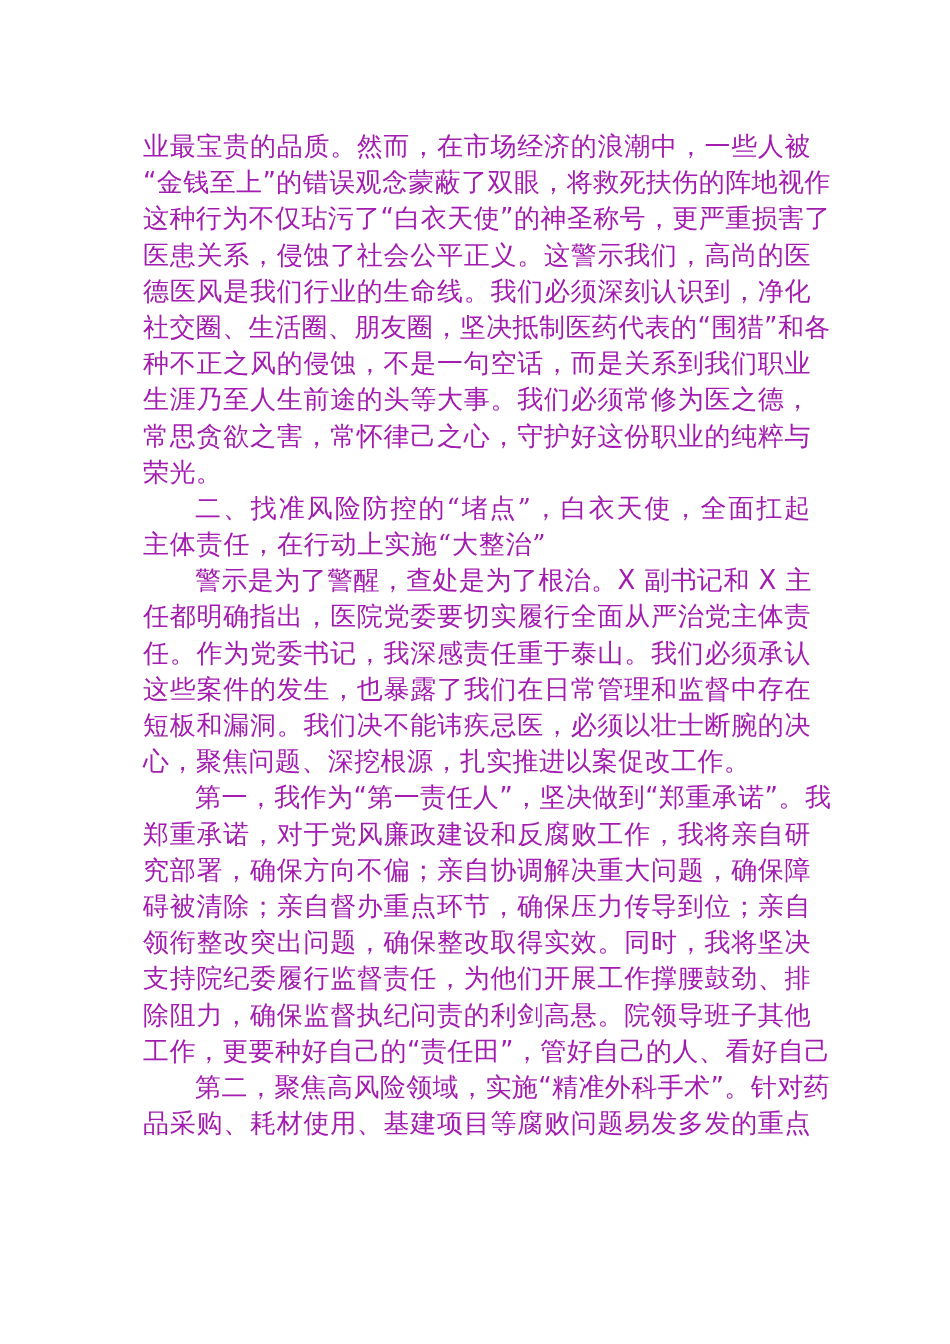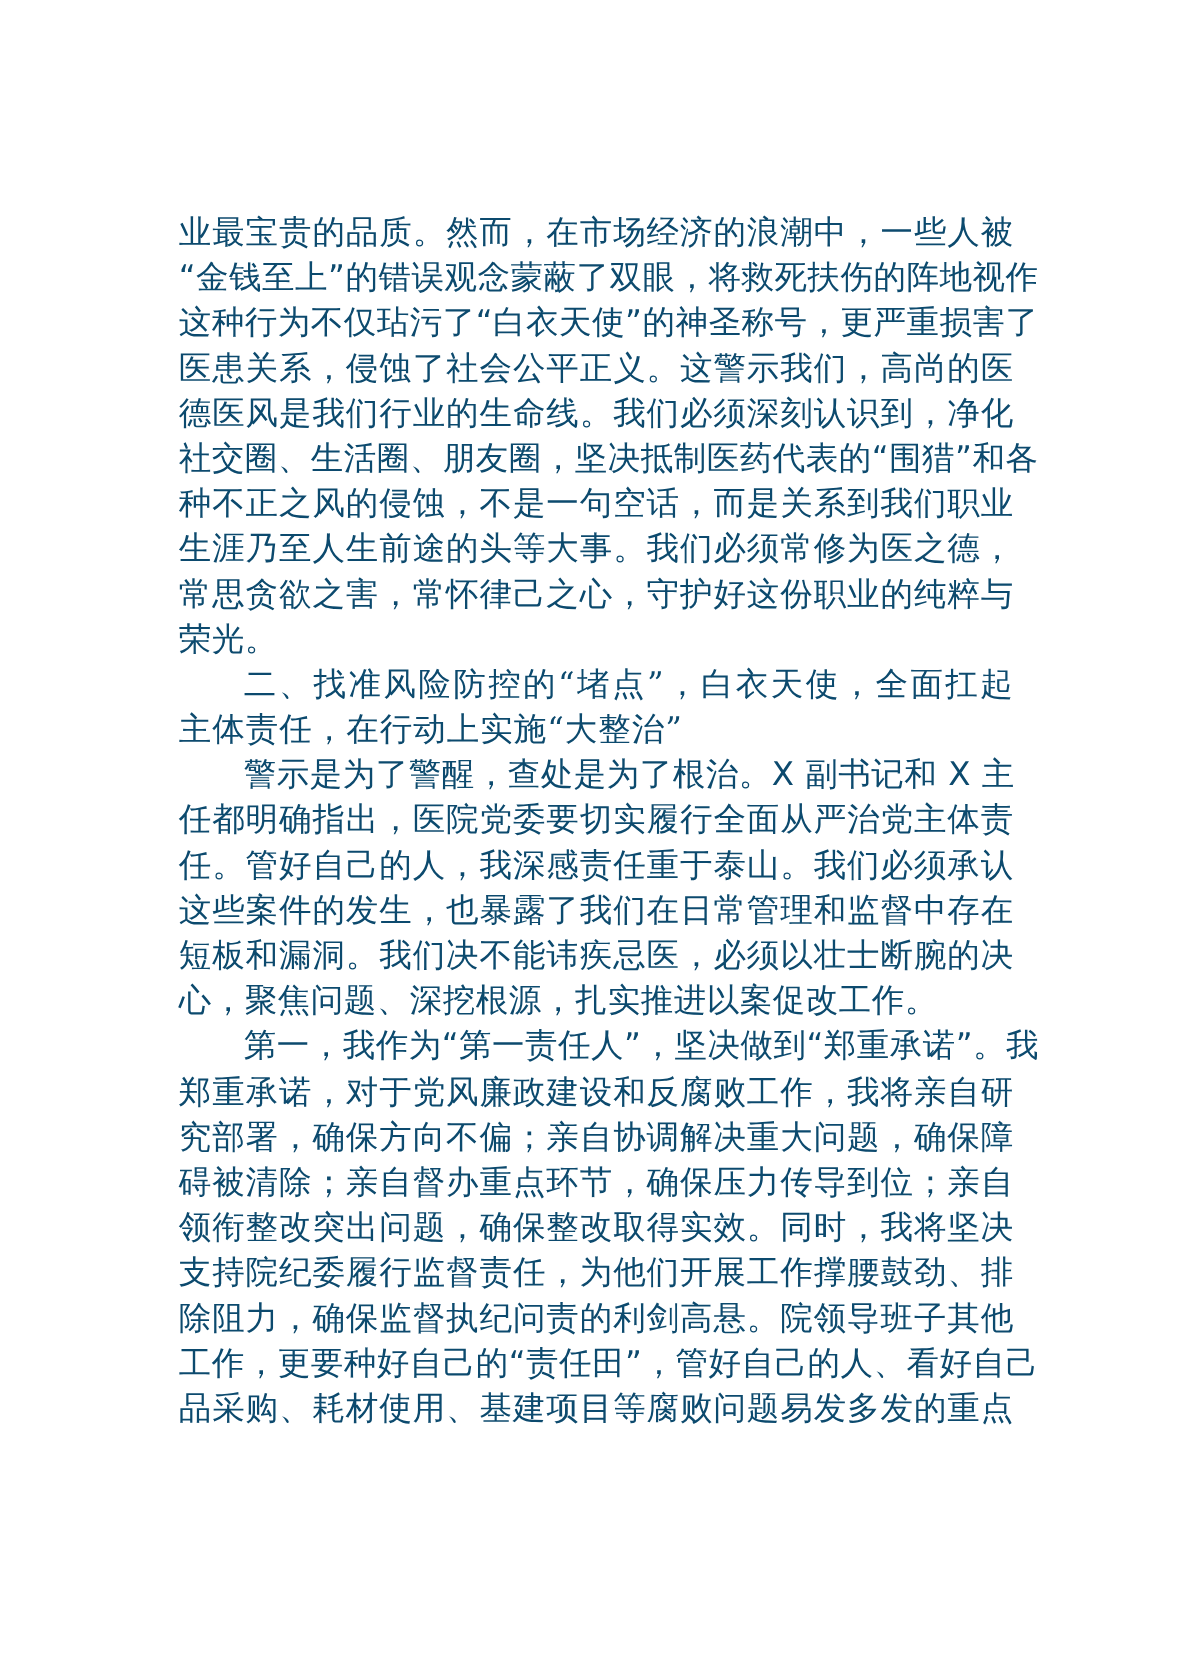--- a/index.html
+++ b/index.html
@@ -11,22 +11,21 @@
       width: 950px;
       height: 1344px;
       position: relative;
       overflow: hidden;
     }
     .page {
       position: absolute;
       left: 143px;
       top: 128px;
       width: 668px;
-      color: #0c4a6e;
-      margin-top: 40px;
+      color: #a21caf;
     }
     .line {
       height: 36.2px;
       line-height: 36.2px;
       font-size: 26px;
       font-family: "DejaVu Sans", "Liberation Sans", sans-serif;
       white-space: nowrap;
       letter-spacing: 0.4px;
     }
     .line.justify {
@@ -52,26 +51,27 @@
     <div class="line justify">德医风是我们行业的生命线。我们必须深刻认识到，净化</div>
     <div class="line justify">社交圈、生活圈、朋友圈，坚决抵制医药代表的“围猎”和各</div>
     <div class="line justify">种不正之风的侵蚀，不是一句空话，而是关系到我们职业</div>
     <div class="line justify">生涯乃至人生前途的头等大事。我们必须常修为医之德，</div>
     <div class="line justify">常思贪欲之害，常怀律己之心，守护好这份职业的纯粹与</div>
     <div class="line">荣光。</div>
     <div class="line justify indent heading">二、找准风险防控的“堵点”，白衣天使，全面扛起</div>
     <div class="line heading">主体责任，在行动上实施“大整治”</div>
     <div class="line justify indent">警示是为了警醒，查处是为了根治。X 副书记和 X 主</div>
     <div class="line justify">任都明确指出，医院党委要切实履行全面从严治党主体责</div>
-    <div class="line justify">任。管好自己的人，我深感责任重于泰山。我们必须承认</div>
+    <div class="line justify">任。作为党委书记，我深感责任重于泰山。我们必须承认</div>
     <div class="line justify">这些案件的发生，也暴露了我们在日常管理和监督中存在</div>
     <div class="line justify">短板和漏洞。我们决不能讳疾忌医，必须以壮士断腕的决</div>
     <div class="line">心，聚焦问题、深挖根源，扎实推进以案促改工作。</div>
     <div class="line justify indent">第一，我作为“第一责任人”，坚决做到“郑重承诺”。我</div>
     <div class="line justify">郑重承诺，对于党风廉政建设和反腐败工作，我将亲自研</div>
     <div class="line justify">究部署，确保方向不偏；亲自协调解决重大问题，确保障</div>
     <div class="line justify">碍被清除；亲自督办重点环节，确保压力传导到位；亲自</div>
     <div class="line justify">领衔整改突出问题，确保整改取得实效。同时，我将坚决</div>
     <div class="line justify">支持院纪委履行监督责任，为他们开展工作撑腰鼓劲、排</div>
     <div class="line justify">除阻力，确保监督执纪问责的利剑高悬。院领导班子其他</div>
     <div class="line justify">工作，更要种好自己的“责任田”，管好自己的人、看好自己</div>
+    <div class="line justify indent">第二，聚焦高风险领域，实施“精准外科手术”。针对药</div>
     <div class="line justify">品采购、耗材使用、基建项目等腐败问题易发多发的重点</div>
   </div>
 
 </body></html>

